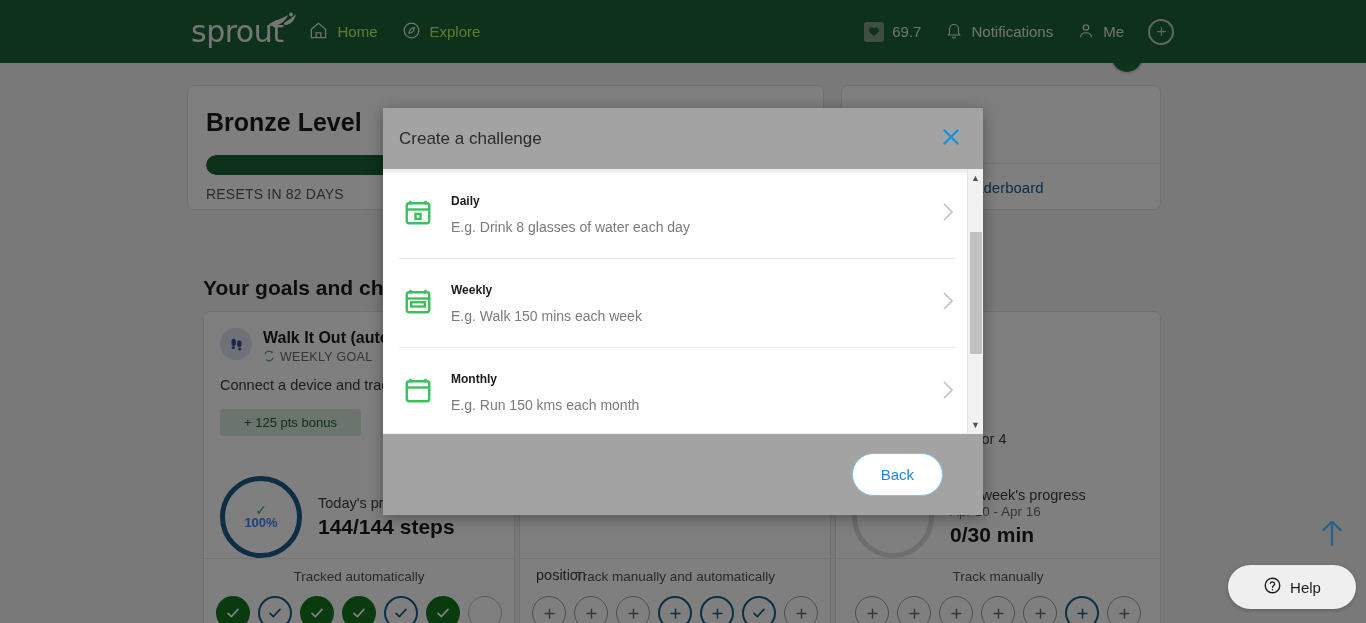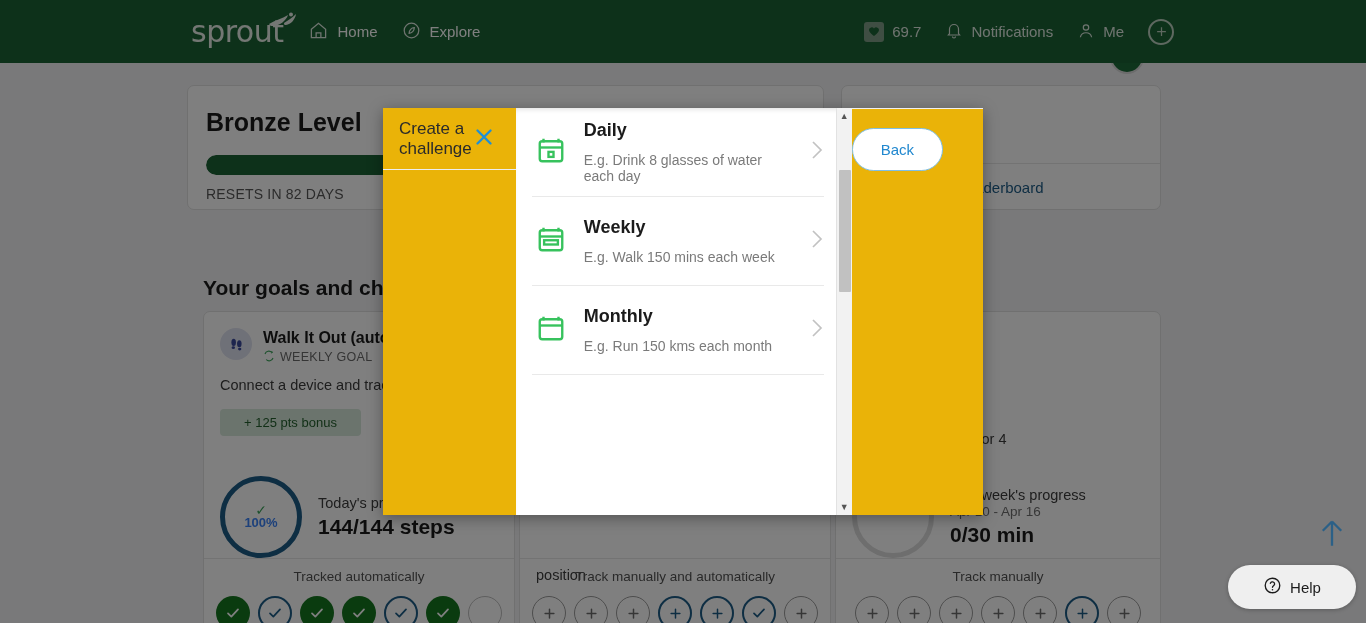--- a/index.html
+++ b/index.html
@@ -34,21 +34,21 @@
     margin-left: 191px;
     font-size: 30px; font-weight: 400;
     color: #e8efe9;
     letter-spacing: -0.5px;
     position: relative;
     font-family: "DejaVu Sans", sans-serif;
   }
   .logo .leaf { position: absolute; right: -14px; top: -12px; }
   .nav-item {
     display: flex; align-items: center; gap: 9px;
-    color: #ffffff; font-size: 15px;
+    color: #bef264; font-size: 15px;
     margin-left: 26px;
   }
   .nav-item.explore { margin-left: 24px; }
   .header-right {
     position: absolute; right: 192px; top: 0; height: 63px;
     display: flex; align-items: center;
   }
   .hr-item {
     display: flex; align-items: center; gap: 8px;
     color: #dfe9e1; font-size: 15px;
@@ -194,24 +194,24 @@
     display: flex; align-items: center; justify-content: center; gap: 8px;
     box-shadow: 0 1px 4px rgba(0,0,0,.25);
     z-index: 60;
     font-size: 15px; color: #1b1b1b;
   }
 
   
   .modal {
     position: absolute; left: 383px; top: 108px;
     width: 600px; height: 407px;
-    background: #eab308;
+    background: #a3a3a3;
     box-shadow: 0 3px 14px rgba(0,0,0,.35);
     z-index: 100;
-    display: flex; flex-direction: row;
+    display: flex; flex-direction: column;
   }
   .modal-head {
     height: 62px; flex: 0 0 62px;
     display: flex; align-items: center; justify-content: space-between;
     padding: 0 20px 0 16px;
     border-bottom: 1px solid #ededed;
   }
   .modal-title { font-size: 17px; color: #2b2b2b; }
   .modal-close {
     color: #1f8fd6; font-size: 25px; line-height: 1;
@@ -226,21 +226,21 @@
   }
   .opt-list { padding: 0 28px 0 16px; }
   .opt {
     display: flex; align-items: center; gap: 18px;
     height: 89px;
     border-bottom: 1px solid #e9e9e9;
     padding-left: 4px;
   }
   .opt:last-child { border-bottom: 1px solid #e9e9e9; }
   .opt-text { flex: 1; }
-  .opt-title { font-size: 18px; font-weight: 700; color: #1b1b1b; }
+  .opt-title { font-size: 12px; font-weight: 700; color: #1b1b1b; }
   .opt-desc { font-size: 14px; color: #7a7a7a; margin-top: 11px; }
   .chev { color: #c2c2c2; }
 
   
   .mscroll {
     position: absolute; right: 0; top: 0;
     width: 16px; height: 100%;
     background: #f2f2f2;
     border-left: 1px solid #e2e2e2;
     display: flex; flex-direction: column; justify-content: space-between;

